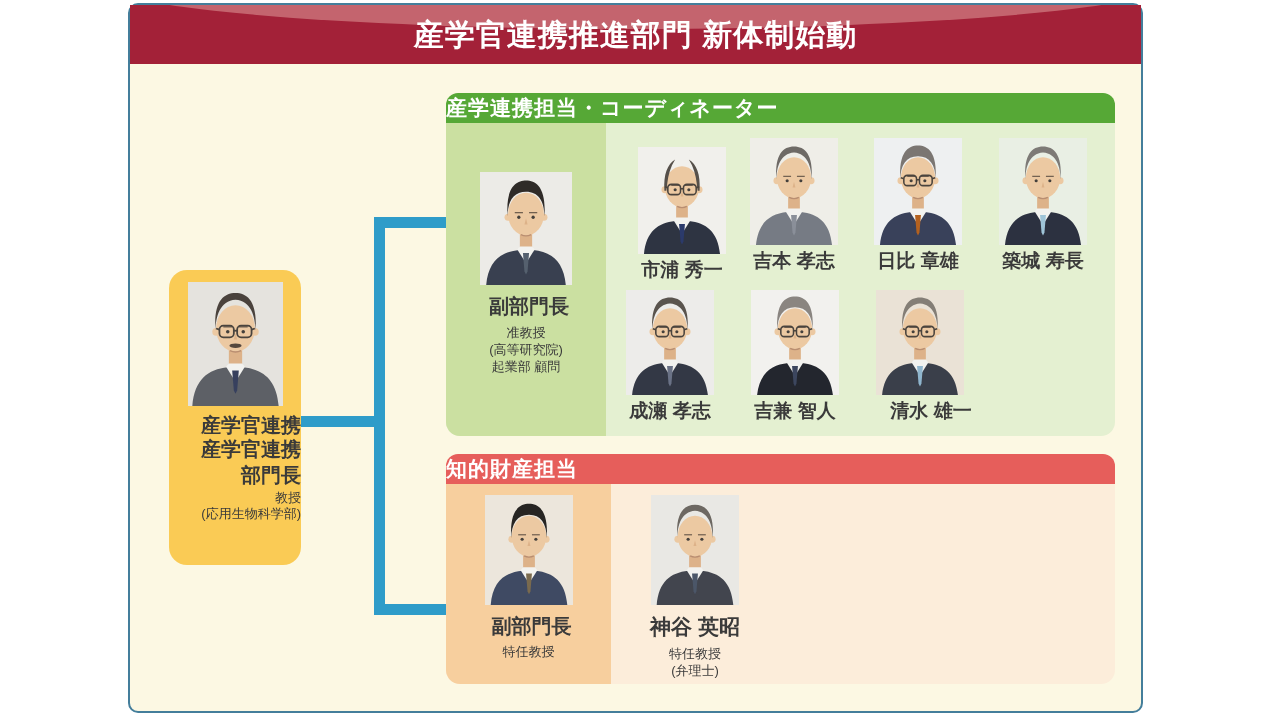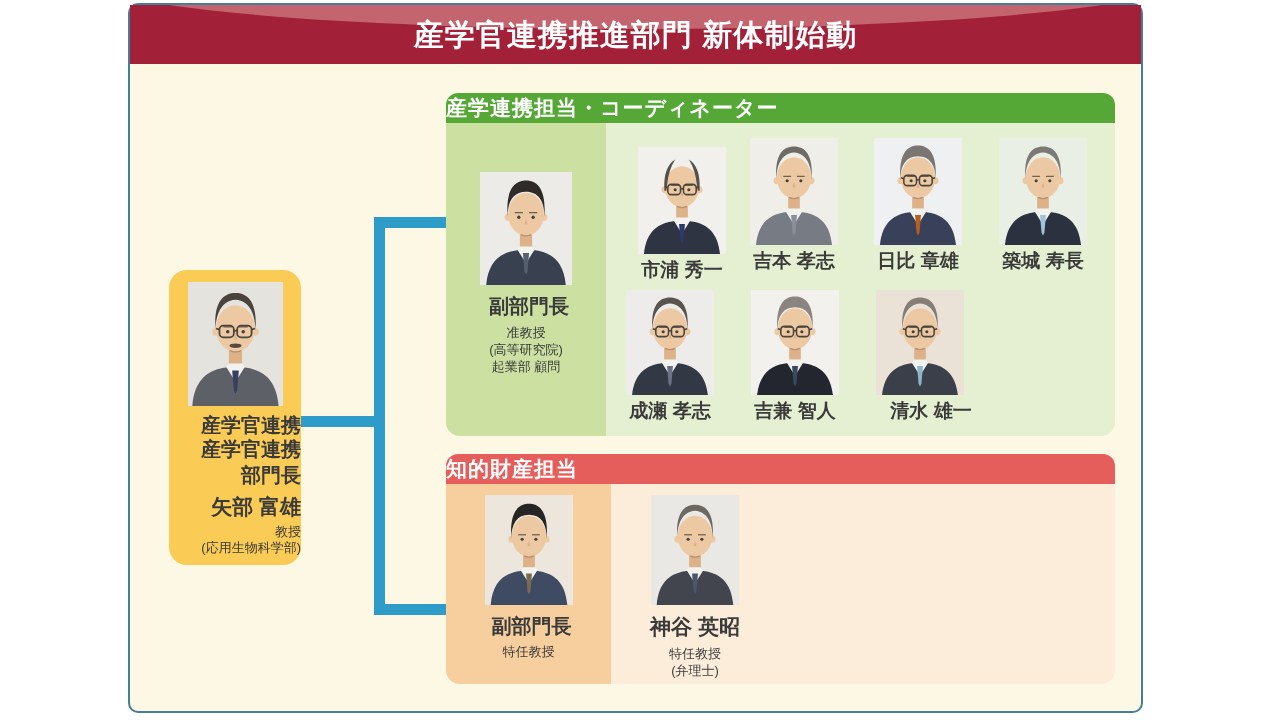--- a/index.html
+++ b/index.html
@@ -89,21 +89,20 @@
     <ellipse cx="45" cy="57.5" rx="5.5" ry="2" fill="#55483e"></ellipse>
     <path d="M40,62 Q45,64.5 50,62" stroke="#b98e71" stroke-width="1.3" fill="none"></path>
     <path d="M6,112 C8,88 20,79 38,77 L45,84 L52,77 C70,79 82,88 84,112 Z" fill="#5d6066"></path>
     <path d="M36.5,76.5 L45,90 L53.5,76.5 L51,73.5 L39,73.5 Z" fill="#f2f2ef"></path>
     <path d="M42,80 L48,80 L46.5,98 L45,101 L43.5,98 Z" fill="#37405e"></path>
   </svg>
         </div>
       <div class="leader-dept">産学官連携</div>
       <div class="leader-dept" style="margin-top:0;">産学官連携</div>
       <div class="leader-dept" style="margin-top:2px;">部門長</div>
-      <div class="leader-name">矢部 富雄</div>
       <div class="leader-small">教授</div>
       <div class="leader-small">(応用生物科学部)</div>
     </div>
 
     <div class="sec-header" style="top:88px;background:var(--green_header);">
       <span>産学連携担当・コーディネーター</span>
     </div>
     <div class="sec-body" style="top:118px;height:313px;background:var(--green_body);">
       <div class="col-shade" style="width:160px;background:var(--green_column);"></div>
     </div>

